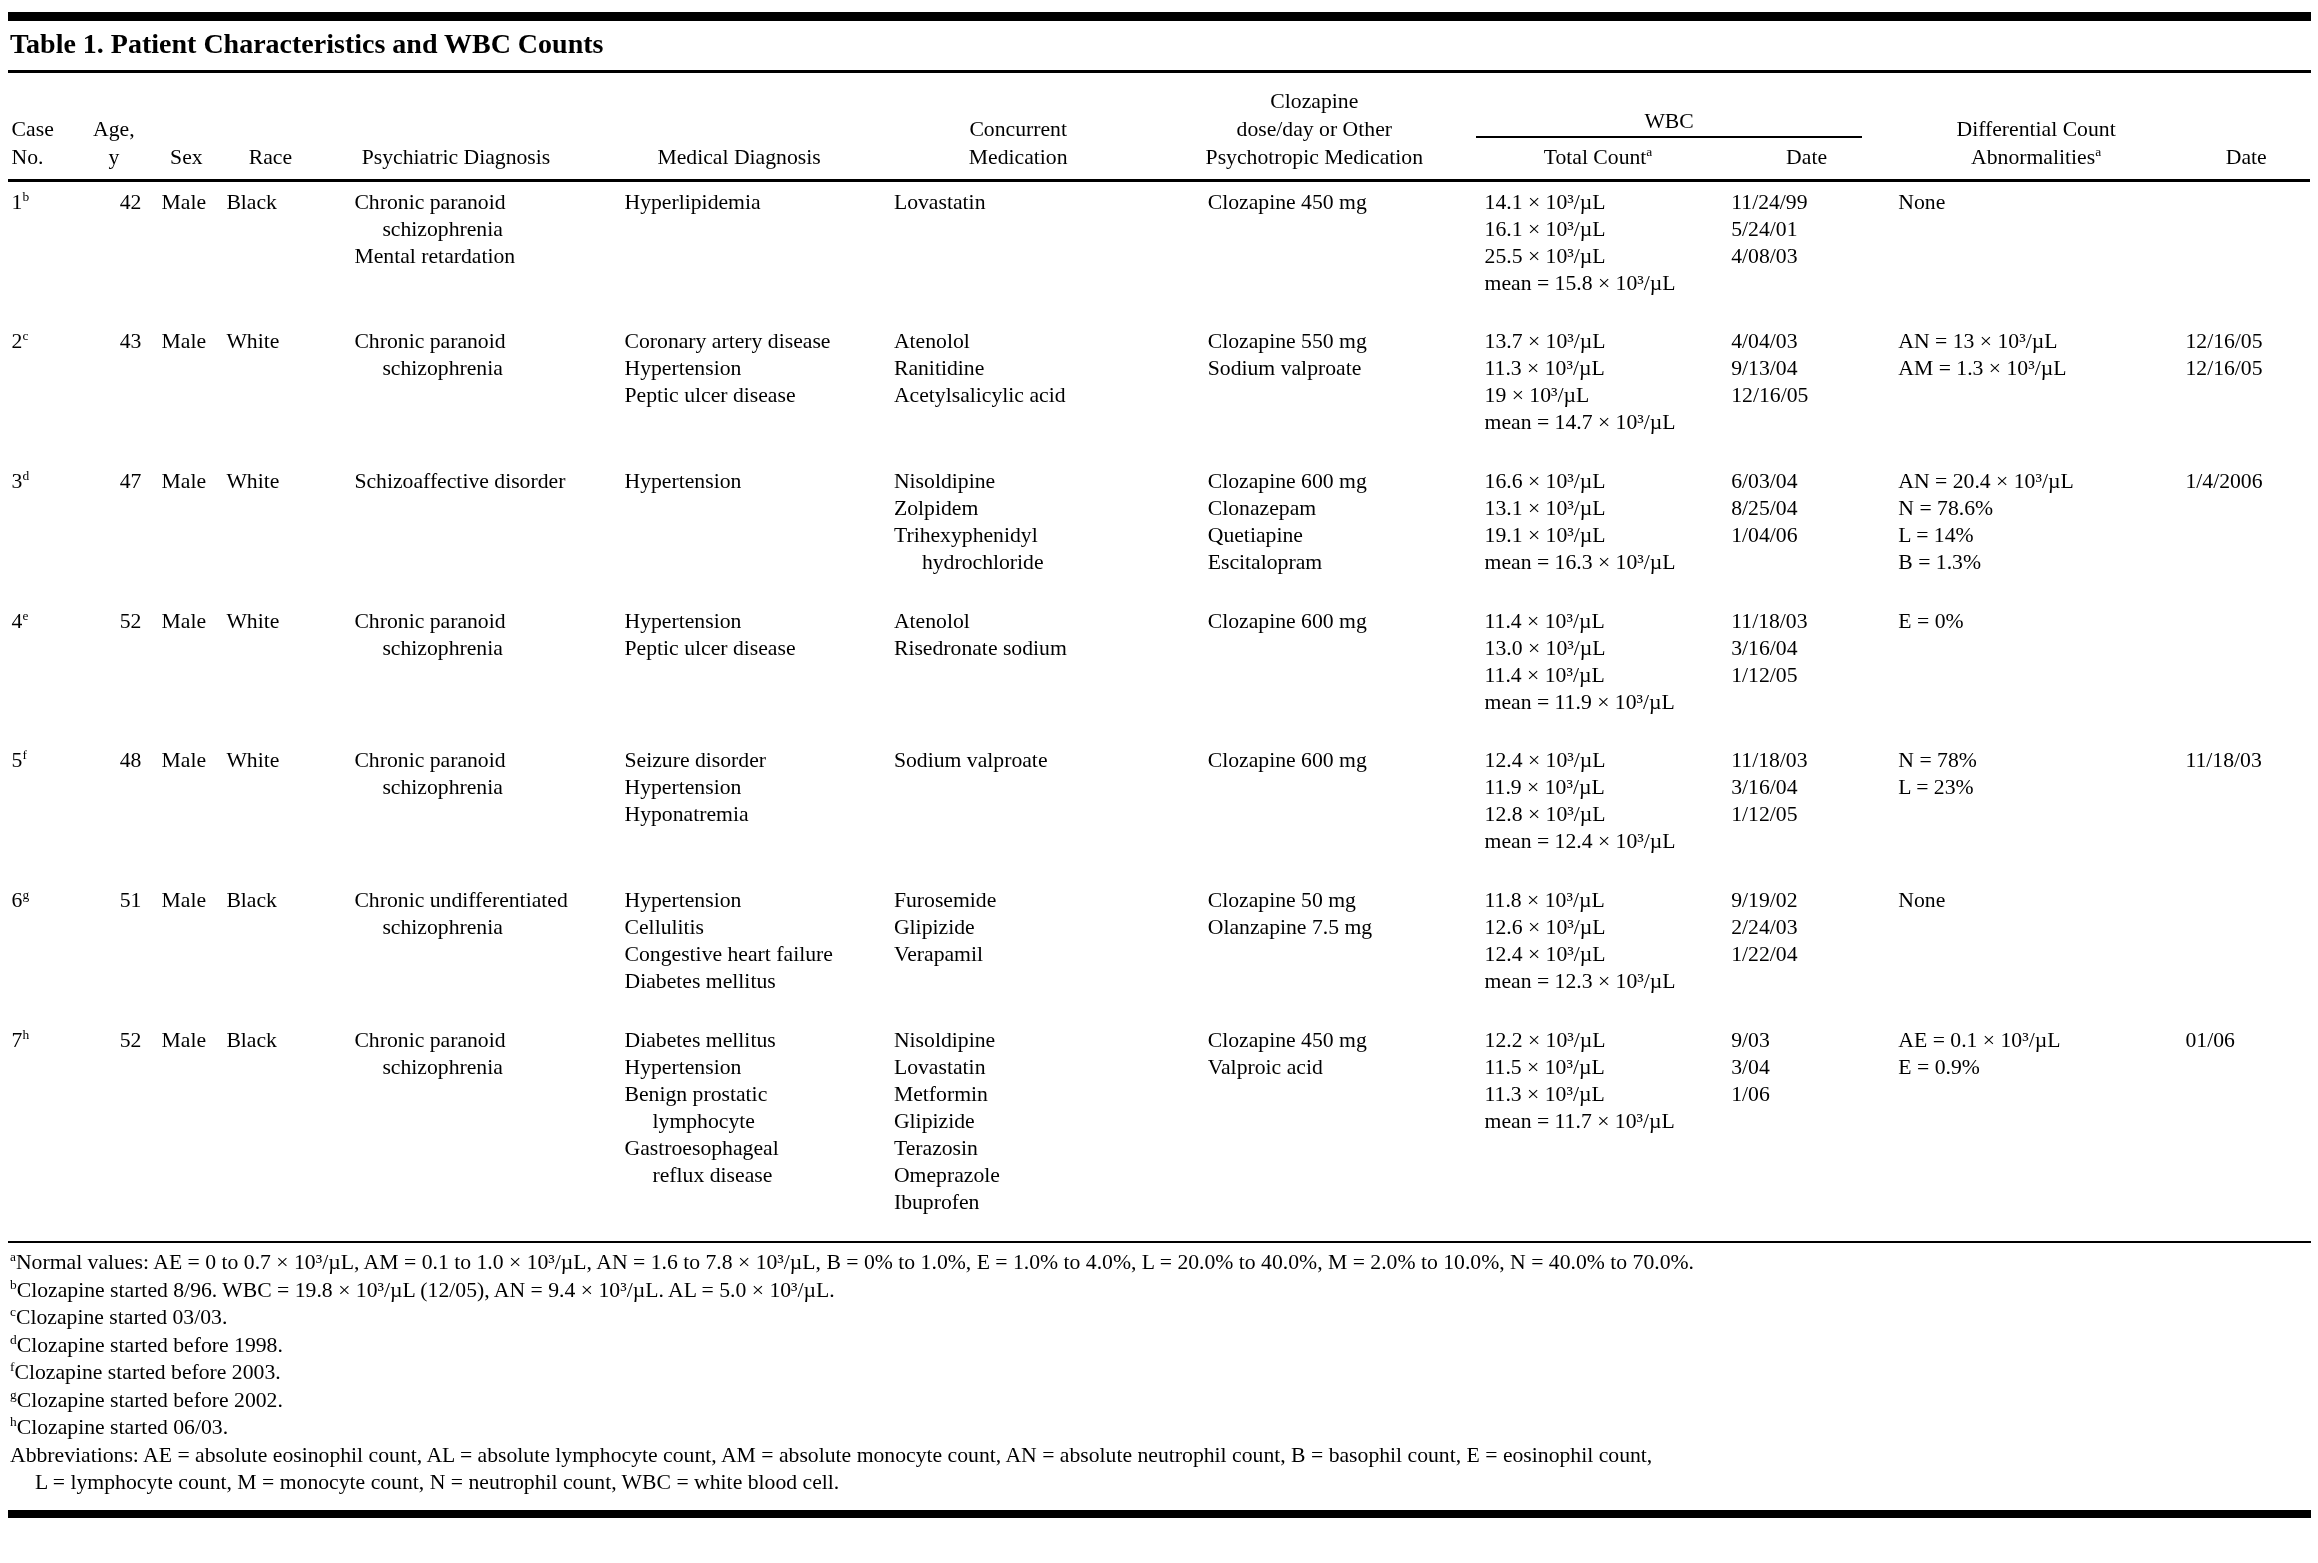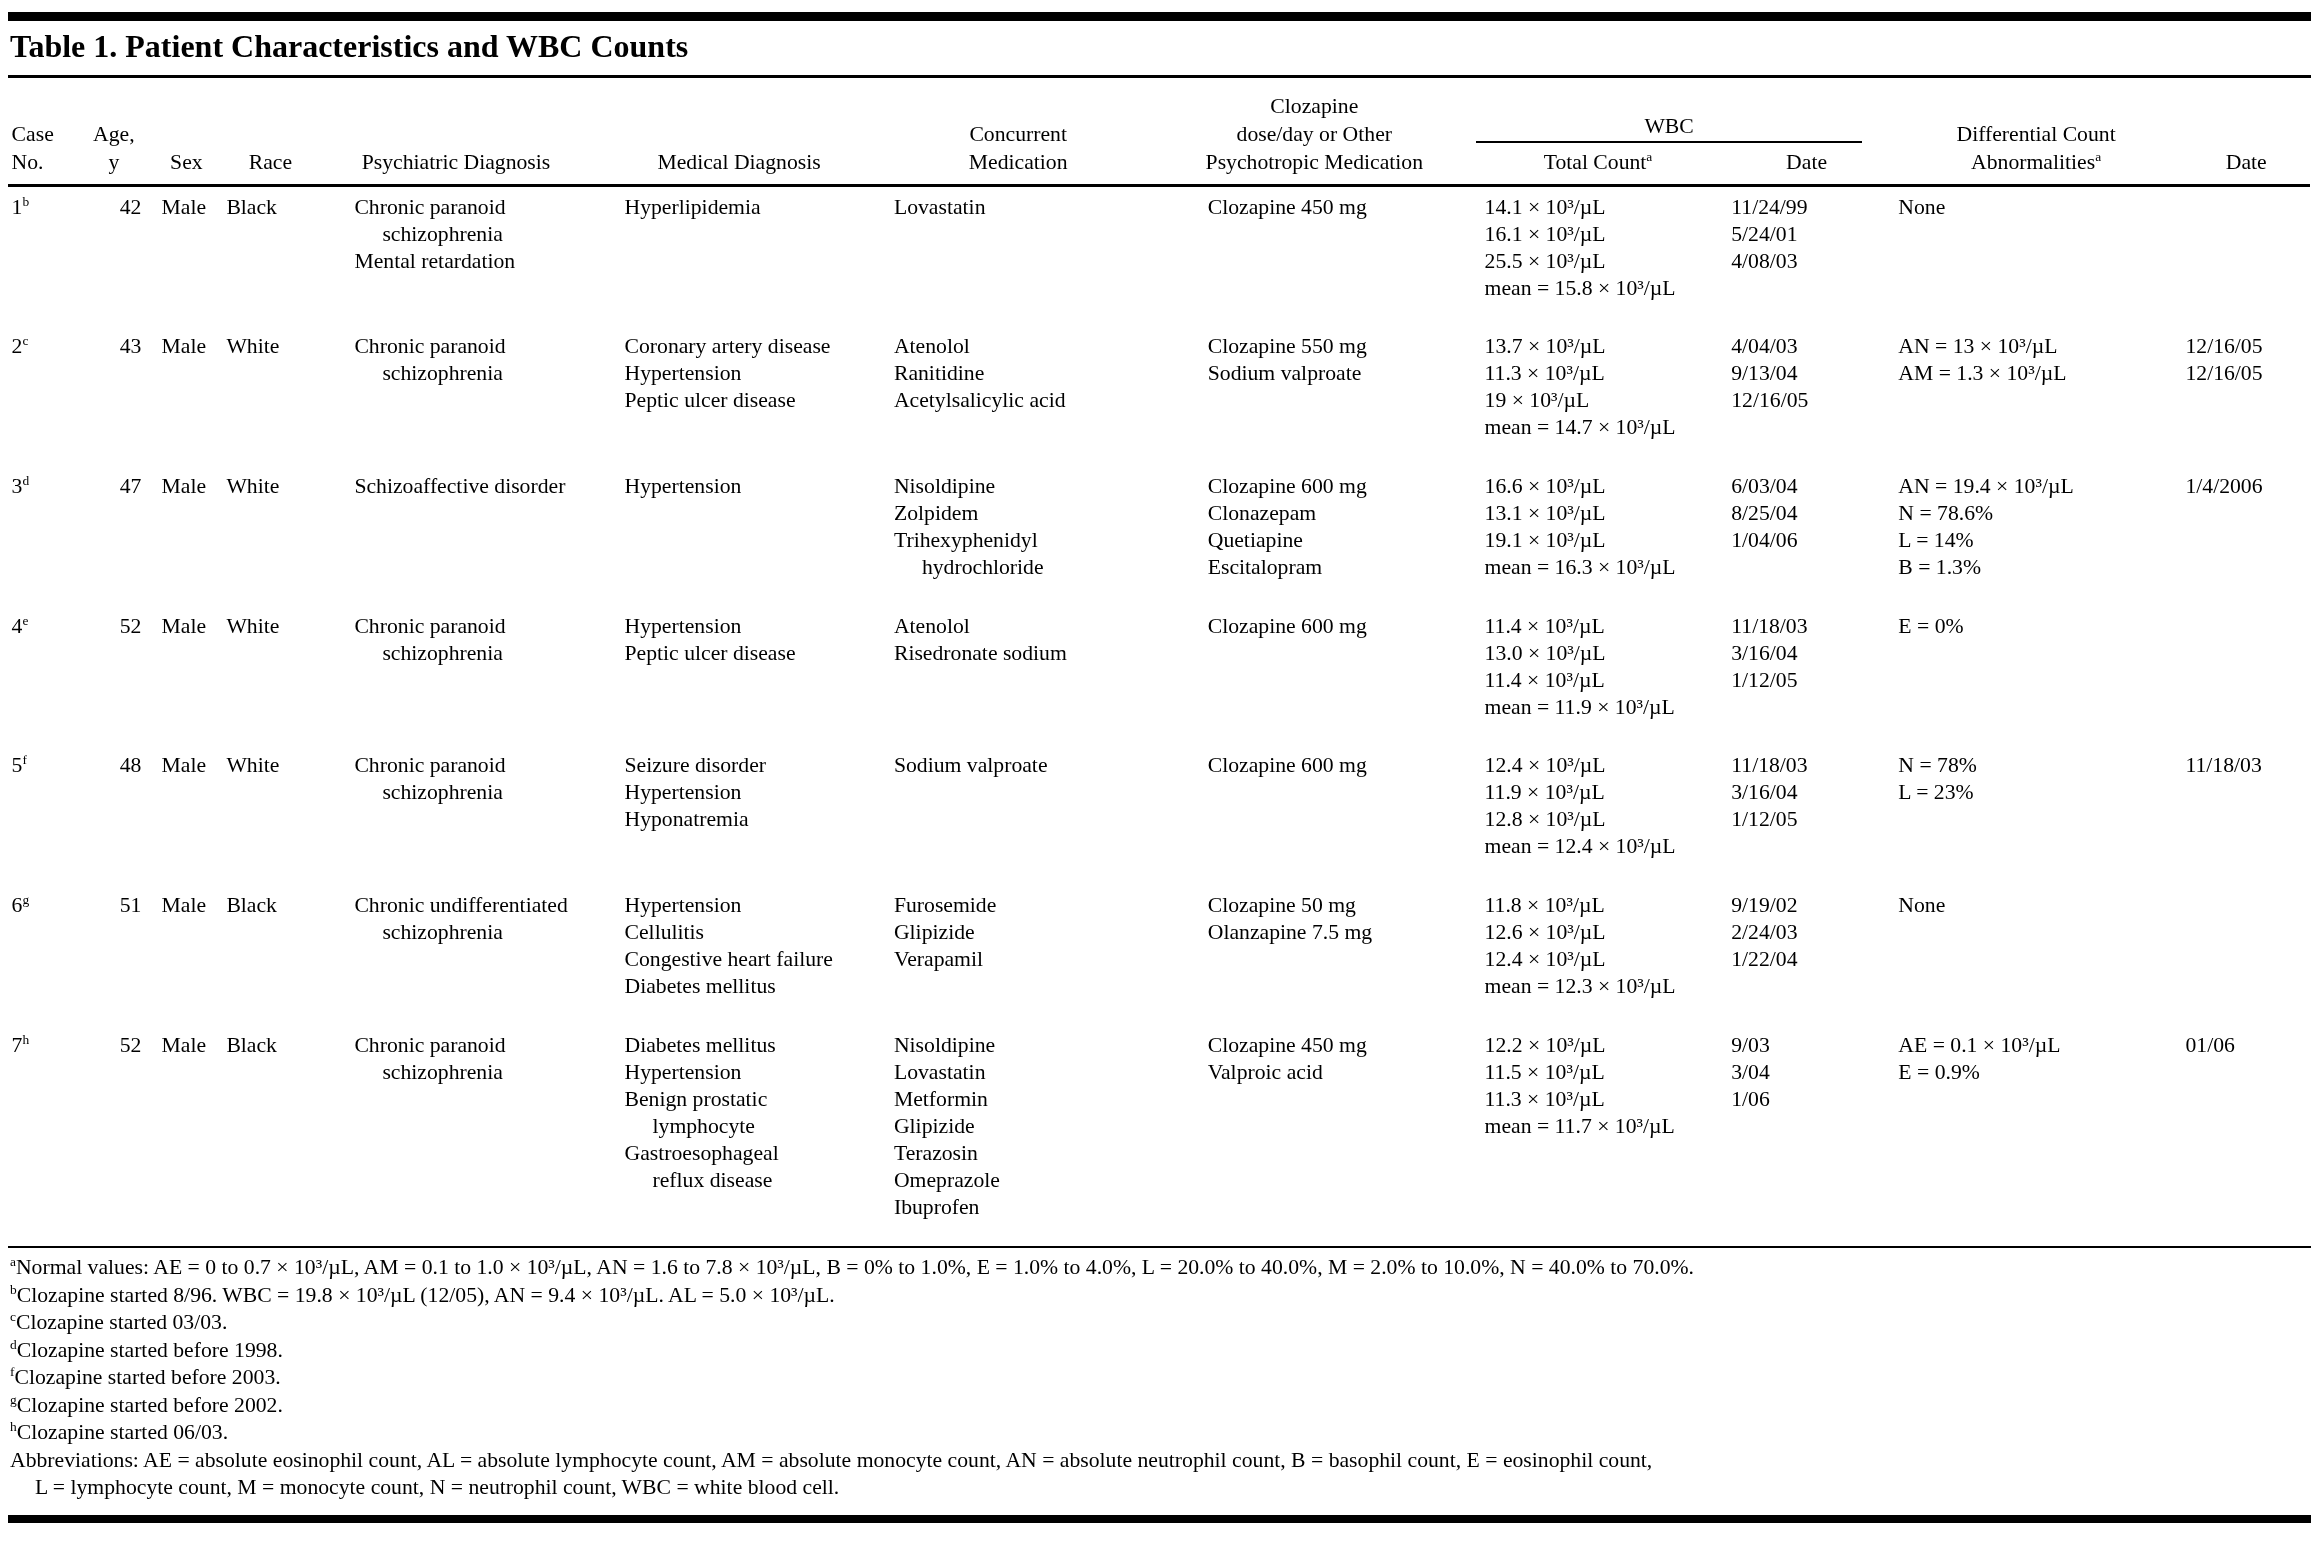--- a/index.html
+++ b/index.html
@@ -11,21 +11,21 @@
     padding: 11.7px 8.3px 0 8.3px;
     background: #ffffff;
     color: #000000;
     font-family: "Liberation Serif", "DejaVu Serif", serif;
     font-size: 21.7px;
     overflow: hidden;
   }
   .topbar { height: 9.2px; background: #000; }
   .table-title {
     font-weight: bold;
-    font-size: 32px;
+    font-size: 28px;
     padding: 7.5px 0 10px 1.7px;
     border-bottom: 3.3px solid #000;
     white-space: nowrap;
   }
   table.main {
     border-collapse: collapse;
     table-layout: fixed;
     width: 2302px;
   }
   thead th {
@@ -254,21 +254,21 @@
             <div class="line">13.1 × 10³/µL</div>
             <div class="line">19.1 × 10³/µL</div>
             <div class="line">mean = 16.3 × 10³/µL</div>
           </td>
           <td class="cell-wbcdate">
             <div class="line">6/03/04</div>
             <div class="line">8/25/04</div>
             <div class="line">1/04/06</div>
           </td>
           <td class="cell-diff">
-            <div class="line">AN = 19.4 × 10³/µL</div>
+            <div class="line">AN = 20.4 × 10³/µL</div>
             <div class="line">N = 78.6%</div>
             <div class="line">L = 14%</div>
             <div class="line">B = 1.3%</div>
           </td>
           <td class="cell-diffdate">
             <div class="line">1/4/2006</div>
           </td>
         </tr>
         <tr>
           <td class="cell-case"><span>4</span><sup>e</sup></td>

